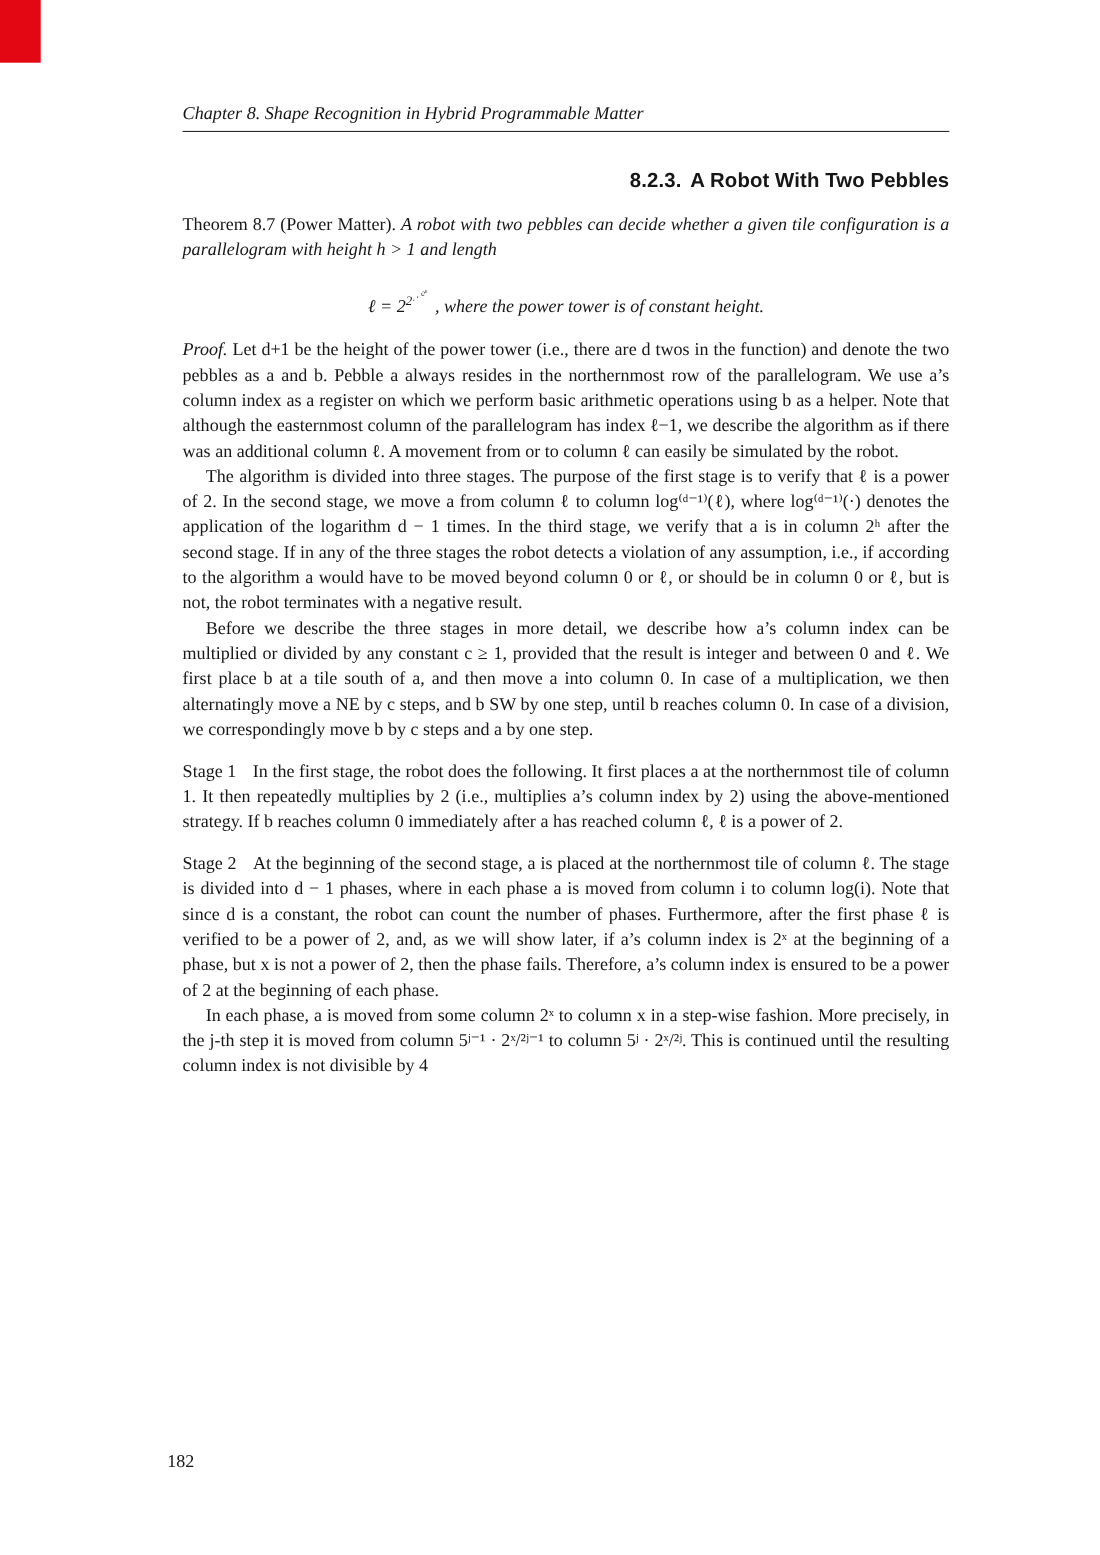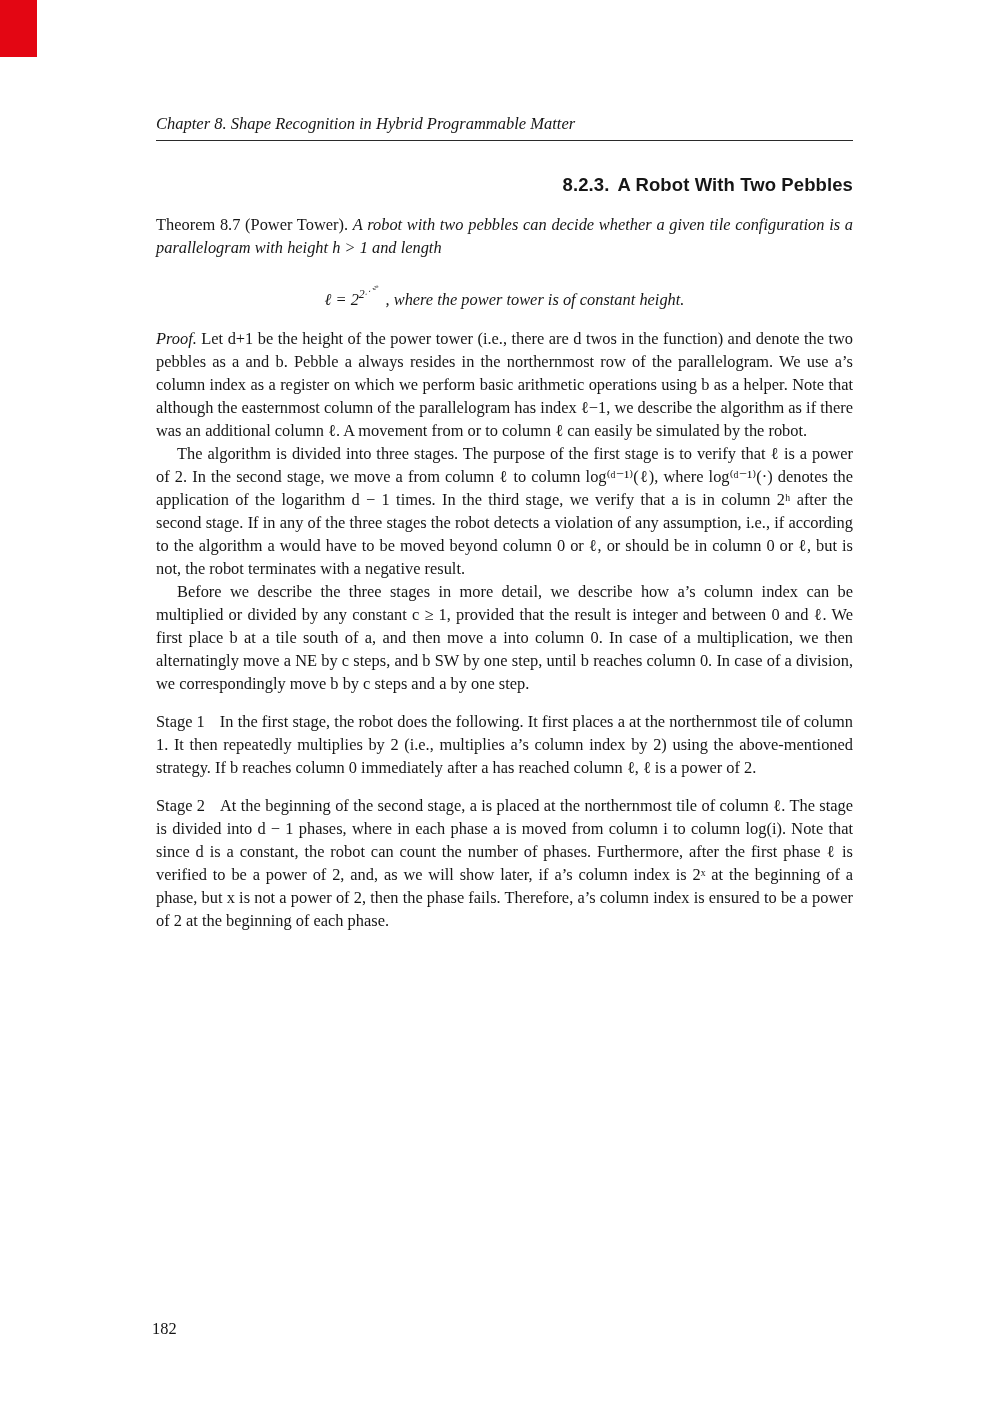--- a/index.html
+++ b/index.html
@@ -19,24 +19,23 @@
   .red-tab {
     position: absolute;
     left: 0;
     top: 0;
     width: 37px;
     height: 57px;
     background: #e30613; 
   }
   .content {
     position: absolute;
-    left: 156px;
+    left: 166px;
     top: 93px;
     width: 697px;
-    margin-top: 21px;
   }
   .running-head {
     font-style: italic;
     font-size: 16.5px;
     padding-bottom: 6px;
     border-bottom: 1.2px solid #2a2a2a;
   }
   .section-heading {
     margin: 33px 0 15px 0;
     font-family: "Liberation Sans", "DejaVu Sans", sans-serif;
@@ -89,33 +88,34 @@
 
   <div class="content">
 
     <div class="running-head">
       <span>Chapter 8. Shape Recognition in Hybrid Programmable Matter</span>
     </div>
 
     <h2 class="section-heading"><span class="sec-num">8.2.3.</span><span>A Robot With Two Pebbles</span></h2>
 
 
-    <p class="para theorem"><span class="b">Theorem 8.7</span><span> (Power Tower).</span>
+    <p class="para theorem"><span class="b">Theorem 8.7</span><span> (Power Matter).</span>
       <span class="i">A robot with two pebbles can decide whether a given tile configuration is a parallelogram with height h &gt; 1 and length</span></p>
 
     <div class="equation"><span class="math"><span>ℓ = 2</span><sup><span>2</span><sup><span>⋰</span><sup><span>2</span><sup><span>h</span></sup></sup></sup></sup></span><span class="i eq-tail">, where the power tower is of constant height.</span></div>
 
     <p class="para proof-start"><span class="i">Proof.</span> <span>Let d+1 be the height of the power tower (i.e., there are d twos in the function) and denote the two pebbles as a and b. Pebble a always resides in the northernmost row of the parallelogram. We use a’s column index as a register on which we perform basic arithmetic operations using b as a helper. Note that although the easternmost column of the parallelogram has index ℓ−1, we describe the algorithm as if there was an additional column ℓ. A movement from or to column ℓ can easily be simulated by the robot.</span></p>
 
     <p class="para indent">The algorithm is divided into three stages. The purpose of the first stage is to verify that ℓ is a power of 2. In the second stage, we move a from column ℓ to column log⁽ᵈ⁻¹⁾(ℓ), where log⁽ᵈ⁻¹⁾(·) denotes the application of the logarithm d − 1 times. In the third stage, we verify that a is in column 2ʰ after the second stage. If in any of the three stages the robot detects a violation of any assumption, i.e., if according to the algorithm a would have to be moved beyond column 0 or ℓ, or should be in column 0 or ℓ, but is not, the robot terminates with a negative result.</p>
 
     <p class="para indent">Before we describe the three stages in more detail, we describe how a’s column index can be multiplied or divided by any constant c ≥ 1, provided that the result is integer and between 0 and ℓ. We first place b at a tile south of a, and then move a into column 0. In case of a multiplication, we then alternatingly move a NE by c steps, and b SW by one step, until b reaches column 0. In case of a division, we correspondingly move b by c steps and a by one step.</p>
 
     <p class="para stage"><span class="b stage-label">Stage 1</span><span>In the first stage, the robot does the following. It first places a at the northernmost tile of column 1. It then repeatedly multiplies by 2 (i.e., multiplies a’s column index by 2) using the above-mentioned strategy. If b reaches column 0 immediately after a has reached column ℓ, ℓ is a power of 2.</span></p>
 
     <p class="para stage"><span class="b stage-label">Stage 2</span><span>At the beginning of the second stage, a is placed at the northernmost tile of column ℓ. The stage is divided into d − 1 phases, where in each phase a is moved from column i to column log(i). Note that since d is a constant, the robot can count the number of phases. Furthermore, after the first phase ℓ is verified to be a power of 2, and, as we will show later, if a’s column index is 2ˣ at the beginning of a phase, but x is not a power of 2, then the phase fails. Therefore, a’s column index is ensured to be a power of 2 at the beginning of each phase.</span></p>
 
+    <p class="para indent">In each phase, a is moved from some column 2ˣ to column x in a step-wise fashion. More precisely, in the j-th step it is moved from column 5ʲ⁻¹ · 2ˣ/²ʲ⁻¹ to column 5ʲ · 2ˣ/²ʲ. This is continued until the resulting column index is not divisible by 4</p>
 
   </div>
 
   <div class="page-number">182</div>
 
 </div>
 
 </body></html>

